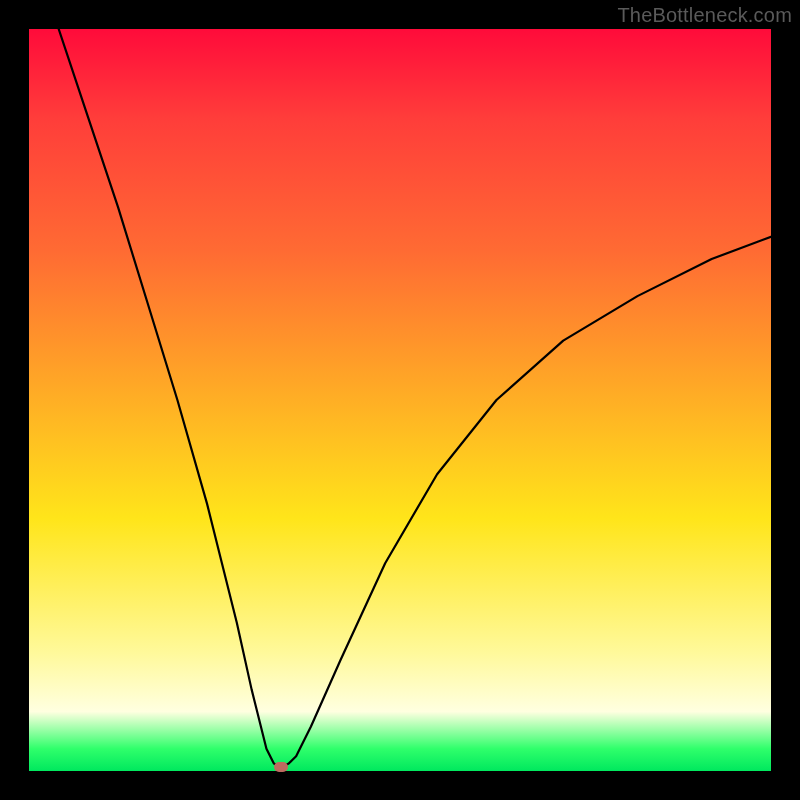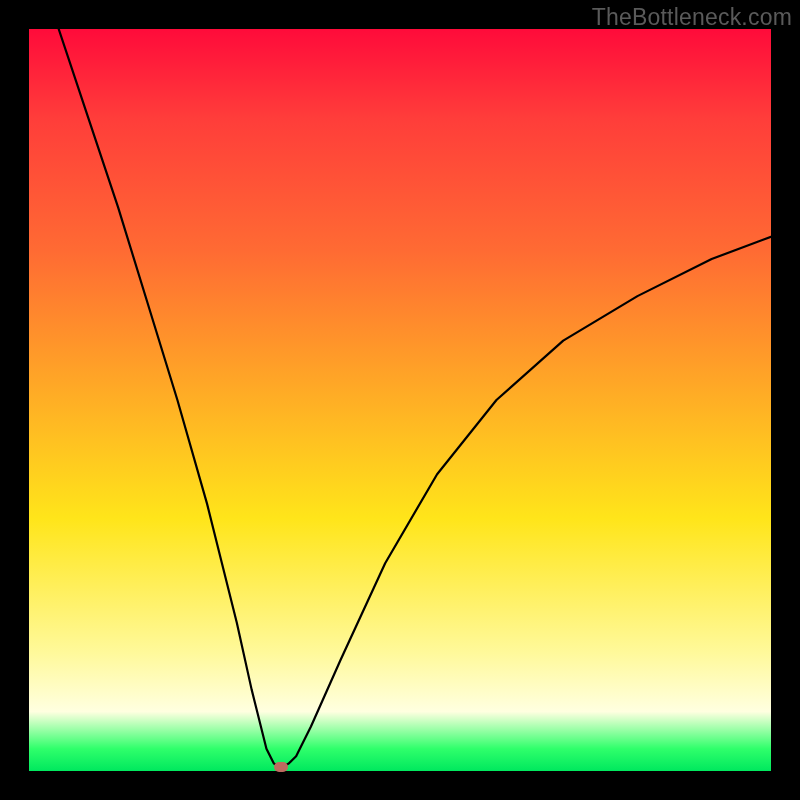--- a/index.html
+++ b/index.html
@@ -35,21 +35,21 @@
       #ffffe0 92%,
       #2fff6b 97%,
       #00e85e 100%
     );
   }
   .watermark {
     position: absolute;
     top: 4px;
     right: 8px;
     color: #5a5a5a;
-    font-size: 23px;
+    font-size: 20px;
     font-weight: 500;
     letter-spacing: 0.2px;
     user-select: none;
   }
   .curve-svg {
     position: absolute;
     left: 29px;
     top: 29px;
     width: 742px;
     height: 742px;

